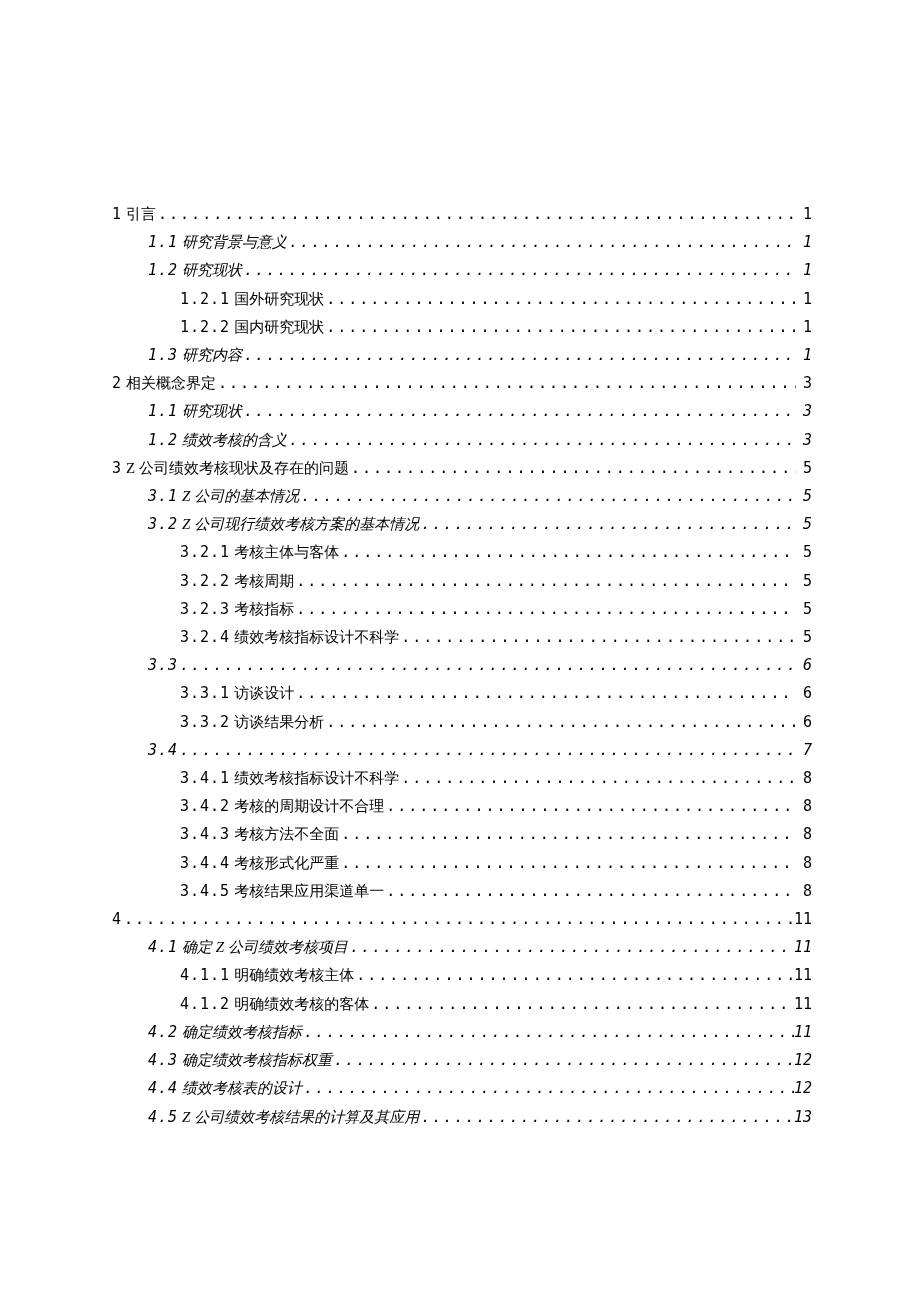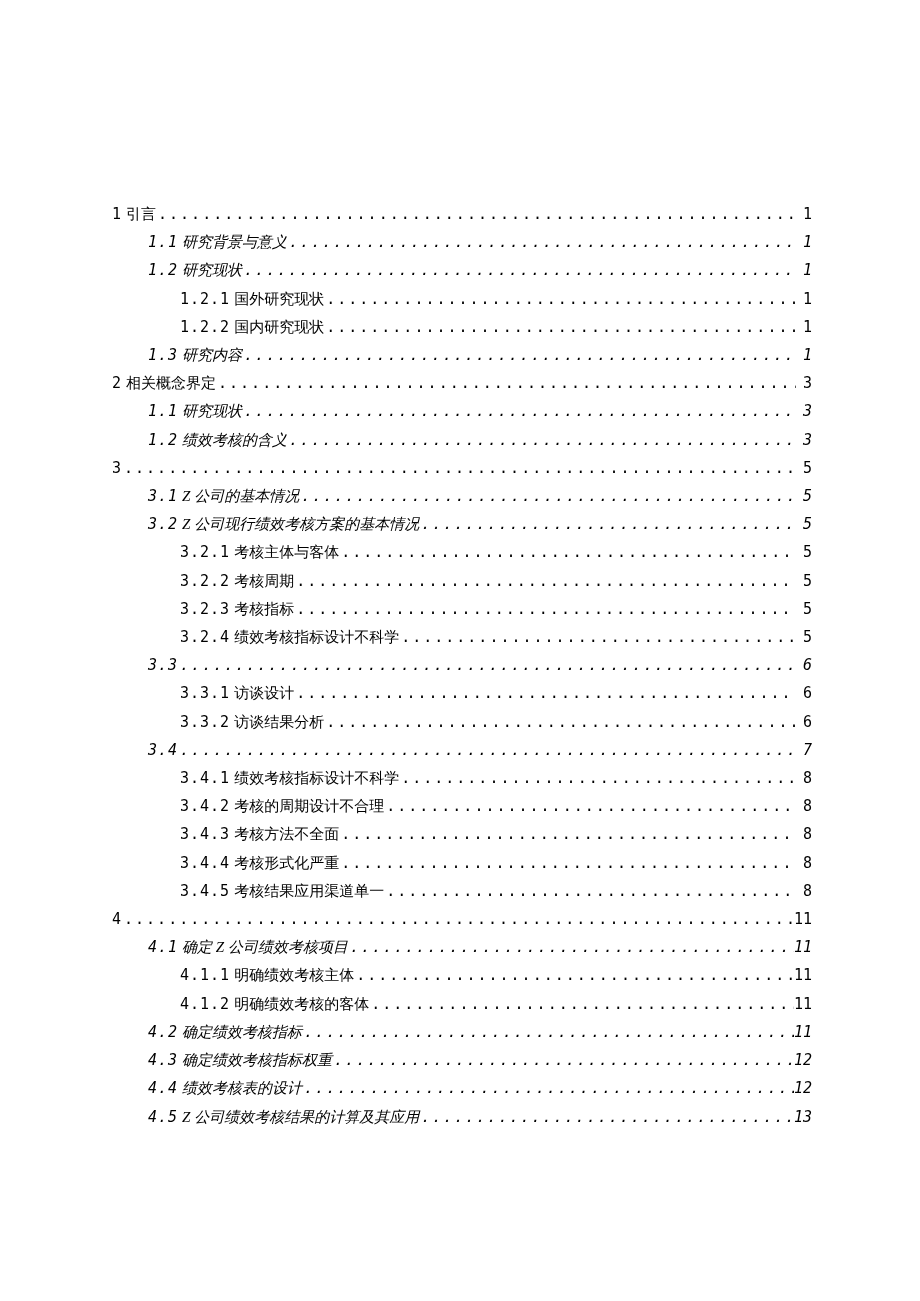--- a/index.html
+++ b/index.html
@@ -107,20 +107,21 @@
       <span class="pagenum">3</span>
     </div>
     <div class="toc-line indent-1">
       <span class="toc-num">1.2</span>
       <span class="toc-title">绩效考核的含义</span>
       <span class="leader"></span>
       <span class="pagenum">3</span>
     </div>
     <div class="toc-line indent-0">
       <span class="toc-num">3</span>
+      <span class="toc-title"> Z 公司绩效考核现状及存在的问题</span>
       <span class="leader"></span>
       <span class="pagenum">5</span>
     </div>
     <div class="toc-line indent-1">
       <span class="toc-num">3.1</span>
       <span class="toc-title">Z 公司的基本情况</span>
       <span class="leader"></span>
       <span class="pagenum">5</span>
     </div>
     <div class="toc-line indent-1">

